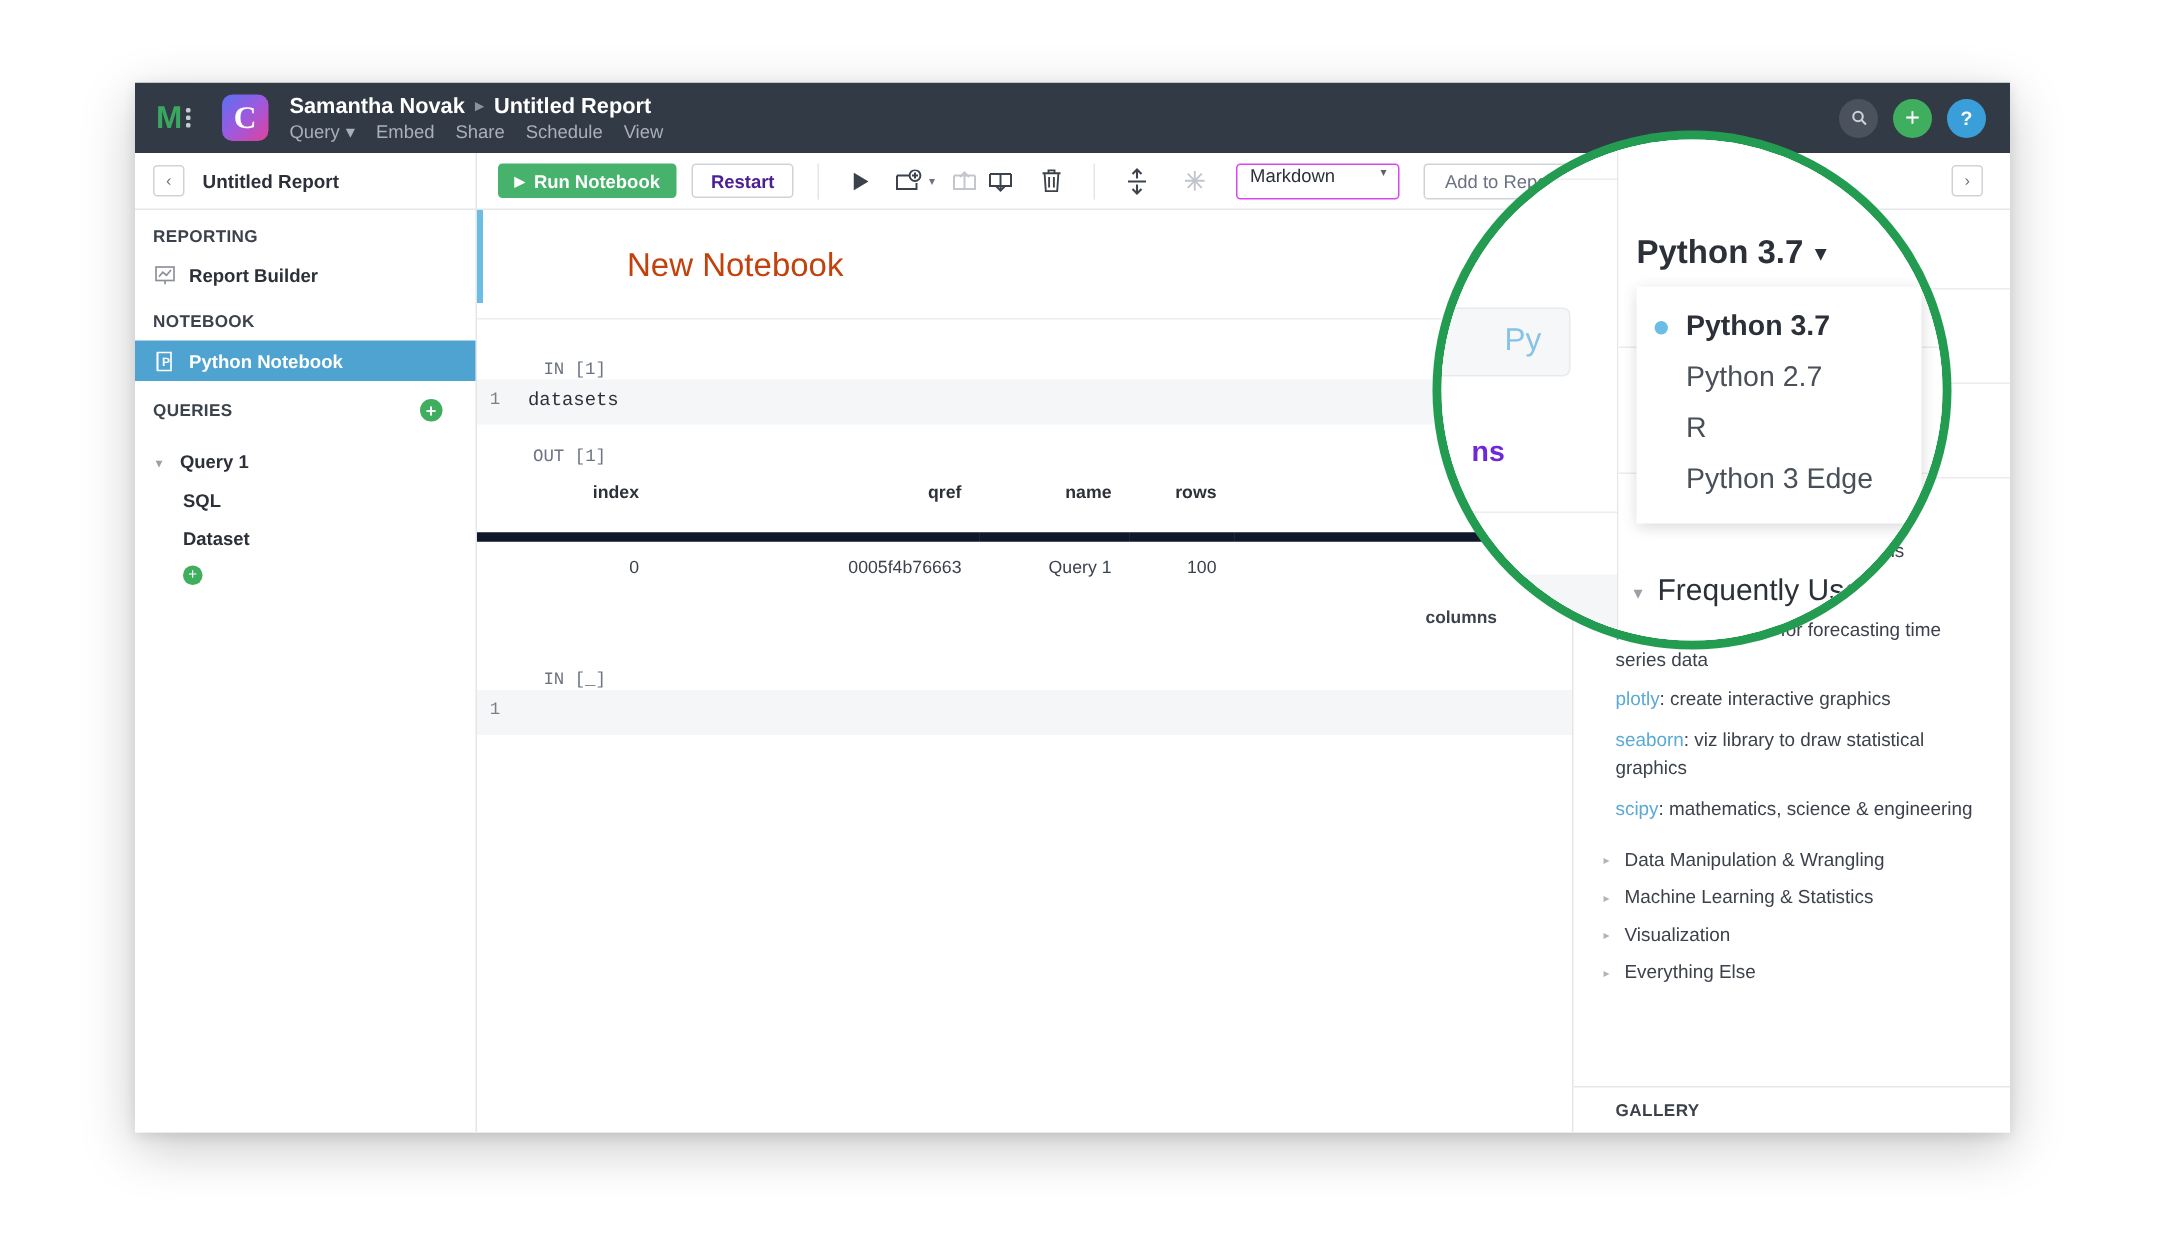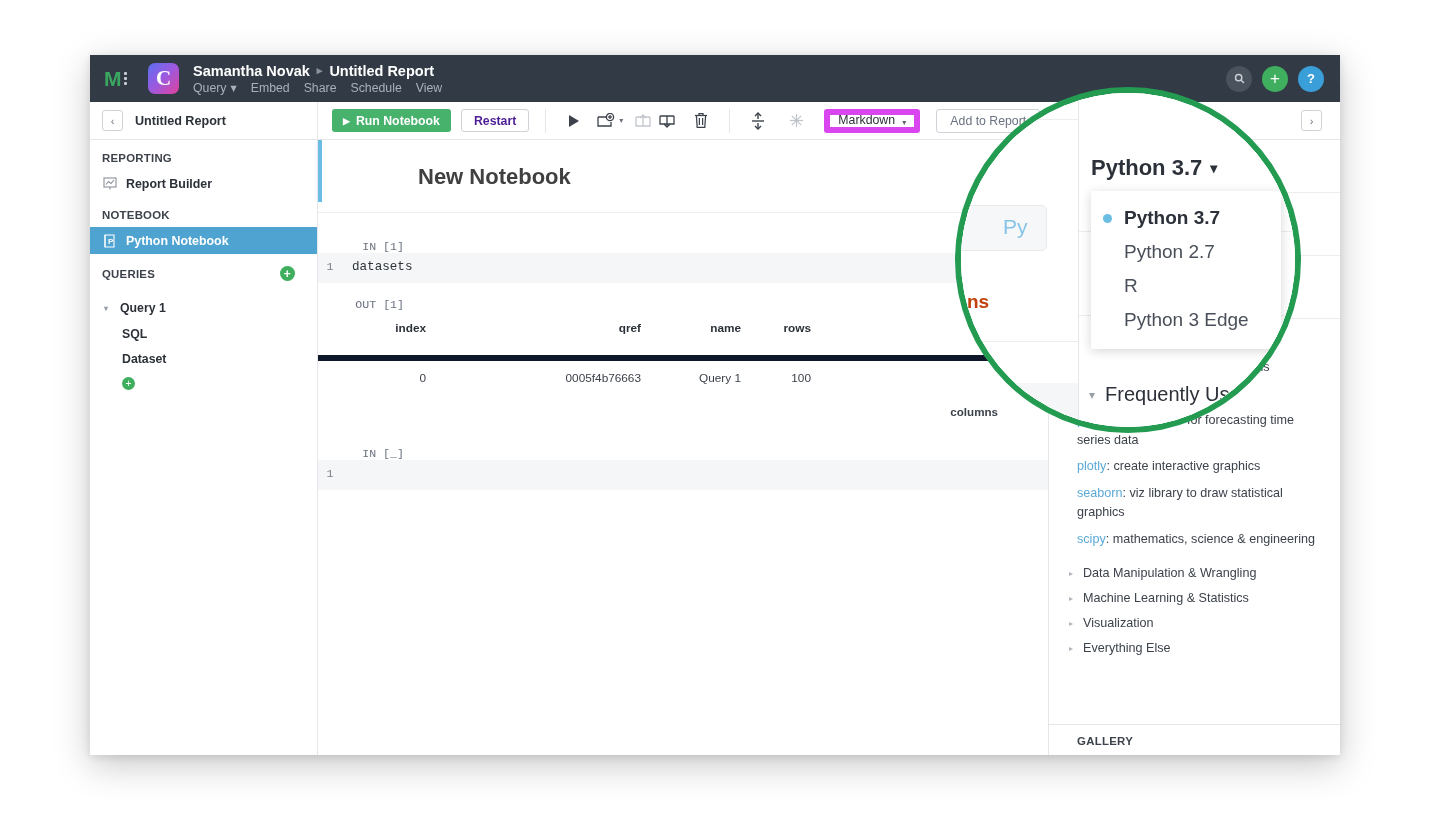--- a/index.html
+++ b/index.html
@@ -74,22 +74,22 @@
     margin-left:10px; background:#fff; border:1px solid #cfd3d8; border-radius:3px;
     height:23px; padding:0 12px; font-size:12.3px; font-weight:bold; color:#4c1d95; cursor:pointer;
   }
   .tsep { width:1px; height:24px; background:#e4e6e9; margin:0 16px; }
   .ticon { width:24px; height:22px; display:flex; align-items:center; justify-content:center; color:#4b525c; cursor:pointer;}
   .ticon.dim { color:#c3c7cd; }
   .ticon.dim2 { color:#bfc4ca; }
   .gapi { margin-right:7px; }
   .caret-sm { font-size:8px; color:#6b7280; margin-left:2px; margin-right:8px; }
   .sel-md {
-    border:6px solid #d946ef; border-radius:3px; height:24px; width:96px;
-    display:flex; align-items:flex-end; padding:0 8px; font-size:12.3px; color:#2c3139;
+    border:1px solid #d946ef; border-radius:3px; height:24px; width:109px;
+    display:flex; align-items:flex-start; padding:0 8px; font-size:12.3px; color:#2c3139;
     background:#fff; cursor:pointer;
   }
   .sel-md .cv { margin-left:auto; font-size:8px; color:#5b616b;}
   .btn-addrep {
     margin-left:16px; background:#fff; border:1px solid #cfd3d8; border-radius:3px;
     height:24px; padding:0 13px; font-size:12.3px; color:#6b7280; cursor:pointer;
     display:flex; align-items:center;
   }
   .dl-icon { margin-left:32px; color:#3c424b; cursor:pointer; display:flex; }
   .expand-btn {
@@ -117,21 +117,21 @@
   .tree-sub { padding-left:32px; height:25px; display:flex; align-items:center; font-size:12.3px; font-weight:bold; color:#2c3139; cursor:pointer;}
   .addcirc-sm { width:13px; height:13px; border-radius:50%; background:#3fae5e; color:#fff;
     display:flex; align-items:center; justify-content:center; font-size:10px; line-height:1; margin-left:32px; margin-top:6px; cursor:pointer;}
 
   
   .nb {
     position:absolute; left:228px; top:85px; right:292px; bottom:0;
     background:#fff; overflow:hidden;
   }
   .nb-accent { position:absolute; left:0; top:0; width:4px; height:62px; background:#6bbde4; }
-  .nb-title { padding:24px 0 0 100px; font-size:22px; font-weight:bold; color:#404040; }
+  .nb-title { padding:24px 0 0 100px; font-size:22px; font-weight:normal; color:#c2410c; }
   .nb-titlerule { margin-top:22px; border-bottom:1px solid #eceef0; }
   .cell { display:flex; margin-top:20px;flex-direction:column; }
   .gutter { width:100px; text-align:right; padding-right:14px; font-family:"Liberation Mono", monospace;
     font-size:11.6px; color:#6b7280; padding-top:7px; }
   .codebox { flex:1; background:#f5f6f7; display:flex; min-height:30px; }
   .lineno { width:24px; text-align:center; font-family:"Liberation Mono", monospace; font-size:11.6px; color:#7a8089; padding-top:7px;}
   .codetxt { font-family:"Liberation Mono", monospace; font-size:12.6px; color:#2c3139; padding-top:7px; padding-left:10px;}
   .outwrap { flex:1; padding-top:4px; }
   table.df { border-collapse:collapse; width:100%; }
   table.df th { font-size:11.8px; font-weight:bold; color:#2c3139; text-align:right; padding:6px 12px 20px 12px;
@@ -452,21 +452,21 @@
 </div>
 
 <div class="mag-wrap">
   <div class="mag">
     <div style="position:absolute; left:0; top:0; width:334px; height:334px; background:#fff;"></div>
 
     <div style="position:absolute; left:0; top:0; width:118px; height:334px; background:#fff; border-right:1px solid #e4e6e9; overflow:hidden;">
       <div style="position:absolute; left:0; top:26px; width:118px; border-top:1px solid #ececec;"></div>
       <div style="position:absolute; left:0; top:112px; width:118px; height:46px; background:#f6f7f8; border:1px solid #e8eaec; border-radius:5px; left:-24px; width:110px;"></div>
       <div style="position:absolute; left:42px; top:122px; font-size:21px; color:#87c3e6; font-family:'Liberation Sans',sans-serif;">Py</div>
-      <div style="position:absolute; left:6px; top:198px; font-size:19px; font-weight:bold; color:#c2410c; font-family:'Liberation Sans',sans-serif;">ns</div>
+      <div style="position:absolute; left:20px; top:198px; font-size:19px; font-weight:bold; color:#6d28d9; font-family:'Liberation Sans',sans-serif;">ns</div>
       <div style="position:absolute; left:0; top:248px; width:118px; border-top:1px solid #ececec;"></div>
       <div style="position:absolute; left:0; top:290px; width:118px; height:44px; background:#f5f6f7;"></div>
     </div>
 
     <div style="position:absolute; left:118px; top:0; width:216px; height:334px; background:#fff; overflow:hidden;">
       <div style="position:absolute; left:0; top:138px; width:216px; border-top:1px solid #ececec;"></div>
       <div style="position:absolute; left:0; top:222px; width:216px; border-top:1px solid #ececec;"></div>
       <div style="position:absolute; left:12px; top:62px; font-size:22px; font-weight:bold; color:#2c3139; display:flex; align-items:center; gap:8px; font-family:'Liberation Sans',sans-serif;">
         <span>Python 3.7</span>
         <span style="font-size:14px;">▾</span>

